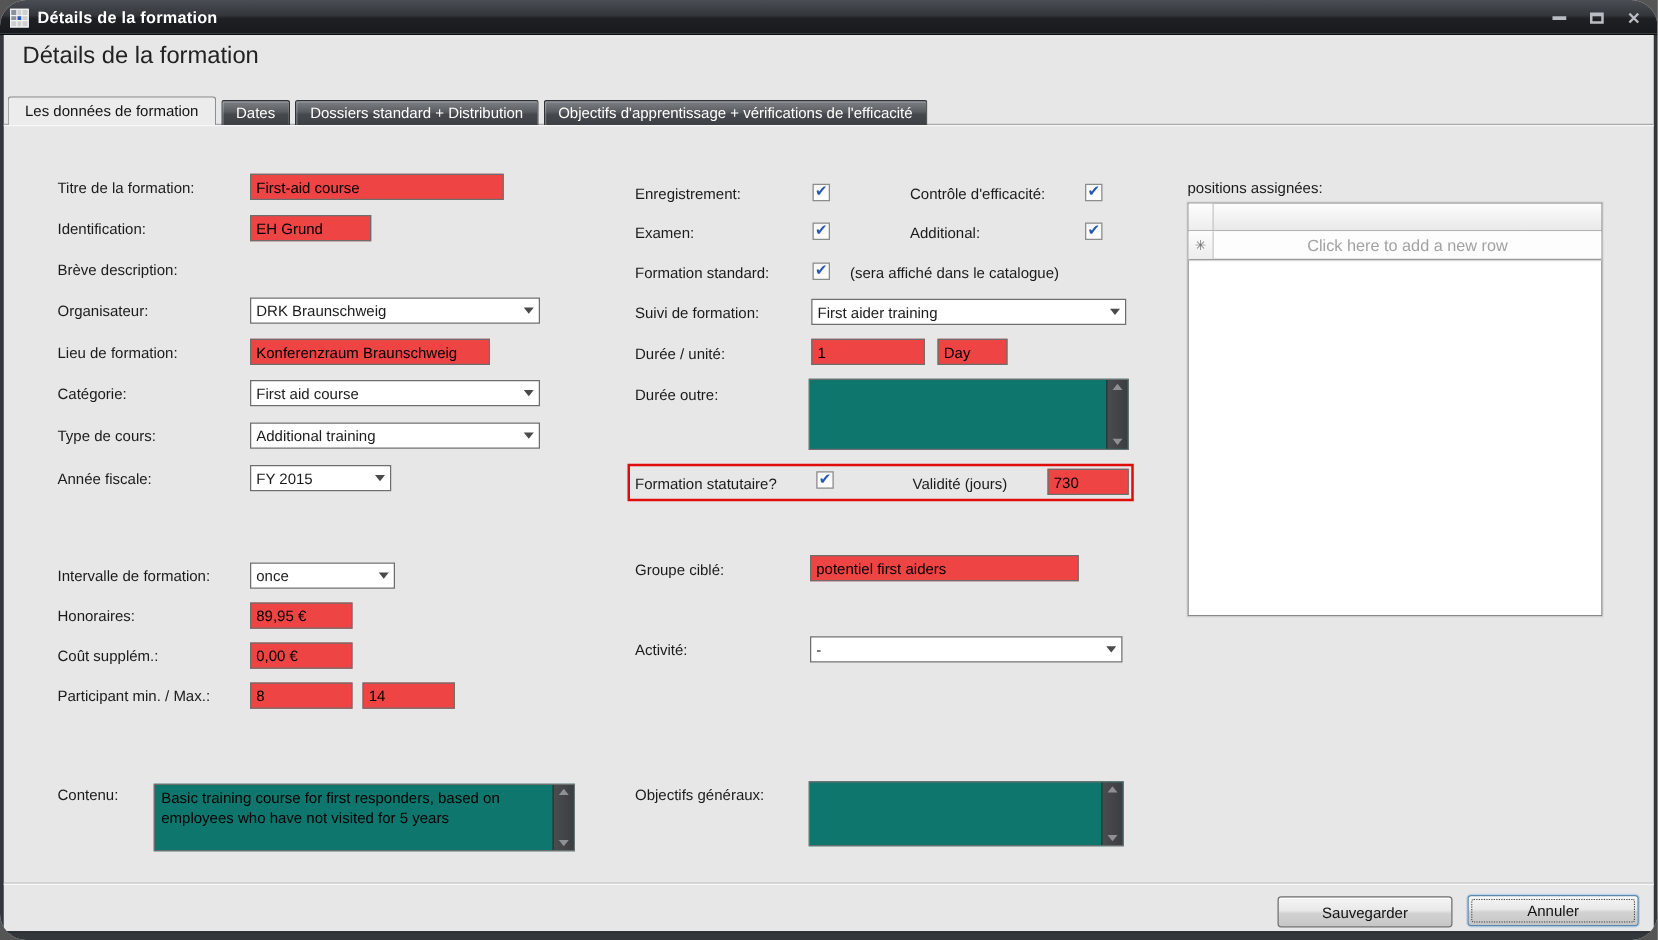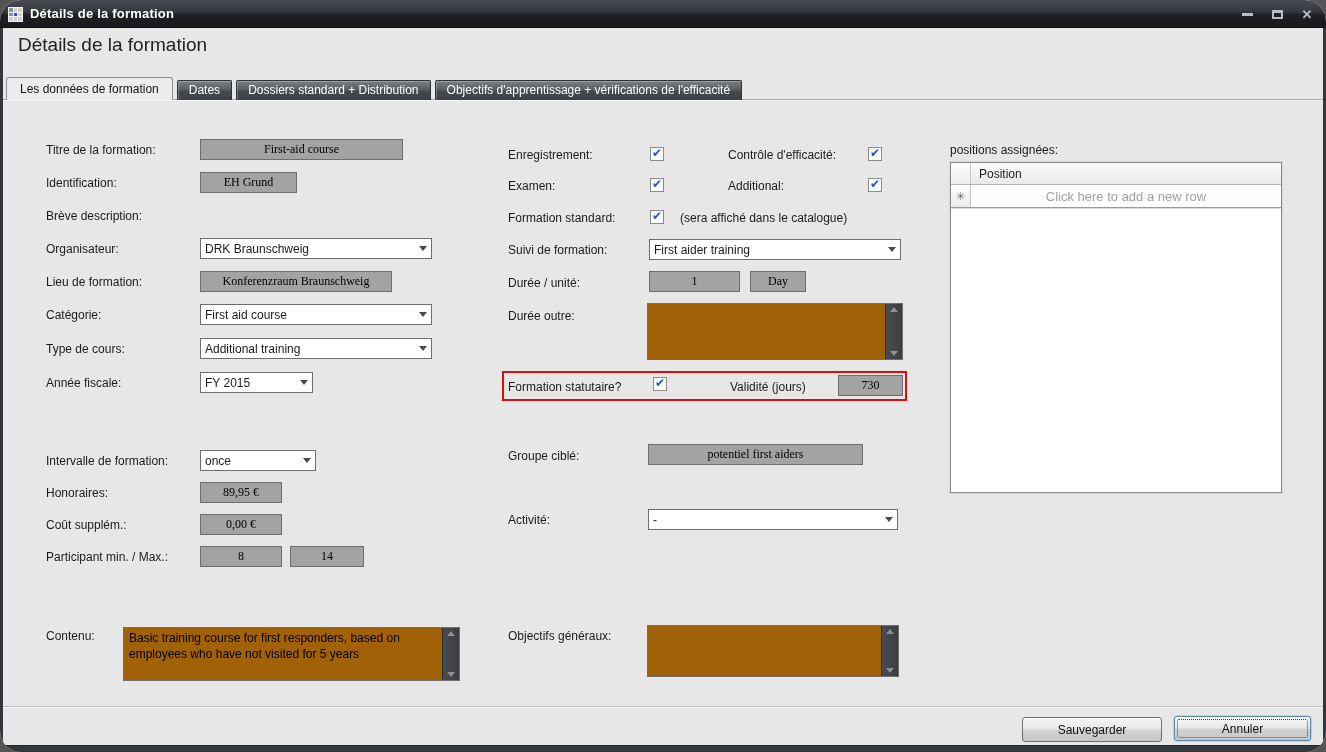--- a/index.html
+++ b/index.html
@@ -45,39 +45,39 @@
     background:linear-gradient(#7d8084 0%,#595c60 45%,#45484c 55%,#3d4044 100%);
     border:1px solid #303336;border-bottom:none;border-radius:2px 2px 0 0;
     box-shadow:inset 1px 1px 0 rgba(255,255,255,.25);
   }
   .tab-underline-a{position:absolute;left:3px;right:3px;top:99px;height:1px;background:#a9a9a9;z-index:1;}
   .tab-underline-b{position:absolute;left:3px;right:3px;top:100px;height:1px;background:#f7f7f7;z-index:1;}
   
   .lbl{position:absolute;white-space:nowrap;color:#1b1b1b;}
   .tb{
     position:absolute;box-sizing:border-box;height:21px;
-    background:#a3a3a3;border:1px solid #6e6e6e;
-    font-family:Liberation Serif, serif;font-size:12px;color:#000;
-    padding:1px 4px;outline:none;text-align:center;
+    background:#ef4444;border:1px solid #6e6e6e;
+    font-family:Liberation Sans, sans-serif;font-size:12px;color:#000;
+    padding:1px 4px;outline:none;
   }
   .combo{
     position:absolute;box-sizing:border-box;height:21px;
     background:#fff;border:1px solid #6e6e6e;display:flex;align-items:center;
     padding:0 4px;cursor:pointer;
   }
   .combo-text{flex:1;overflow:hidden;white-space:nowrap;}
   .combo-arrow{width:0;height:0;border-left:4px solid transparent;border-right:4px solid transparent;border-top:5px solid #4a4a4a;margin-left:4px;}
   .checkbox{
     position:absolute;width:14px;height:14px;box-sizing:border-box;
     background:linear-gradient(#f7f7f7,#ffffff);border:1px solid #8c8c8c;
     display:flex;align-items:center;justify-content:center;cursor:pointer;
   }
   .checkbox.checked::after{content:"✔";color:#2458b3;font-size:12px;line-height:10px;margin-top:-2px;}
   .textarea{
-    position:absolute;box-sizing:border-box;background:#a16207;border:1px solid #6e6e6e;
+    position:absolute;box-sizing:border-box;background:#0f766e;border:1px solid #6e6e6e;
     display:flex;
   }
   .textarea .ta-text{flex:1;padding:2px 5px;line-height:16px;color:#000;overflow:hidden;}
   .vscroll{
     width:17px;background:linear-gradient(90deg,#4a4c4f,#3b3d40);border-left:1px solid #2b2d2f;
     display:flex;flex-direction:column;justify-content:space-between;align-items:center;
     padding:3px 0;box-sizing:border-box;cursor:pointer;
   }
   .arr-up{width:0;height:0;border-left:4px solid transparent;border-right:4px solid transparent;border-bottom:5px solid #8d9094;}
   .arr-dn{width:0;height:0;border-left:4px solid transparent;border-right:4px solid transparent;border-top:5px solid #8d9094;}
@@ -265,21 +265,20 @@
     <div class="vscroll">
       <div class="arr-up"></div>
       <div class="arr-dn"></div>
     </div>
   </div>
 
   <div class="lbl" style="left:950px;top:143px;">positions assignées:</div>
   <div class="grid" style="left:950px;top:162px;width:332px;height:331px;">
     <div class="grid-header">
       <div class="grid-gutter"></div>
-      <div class="grid-headcell">Position</div>
     </div>
     <div class="grid-newrow">
       <div class="grid-gutter">
         <span class="newrow-glyph">✳</span>
       </div>
       <div class="newrow-placeholder">Click here to add a new row</div>
     </div>
   </div>
 
   <div class="footer-line-a"></div>

